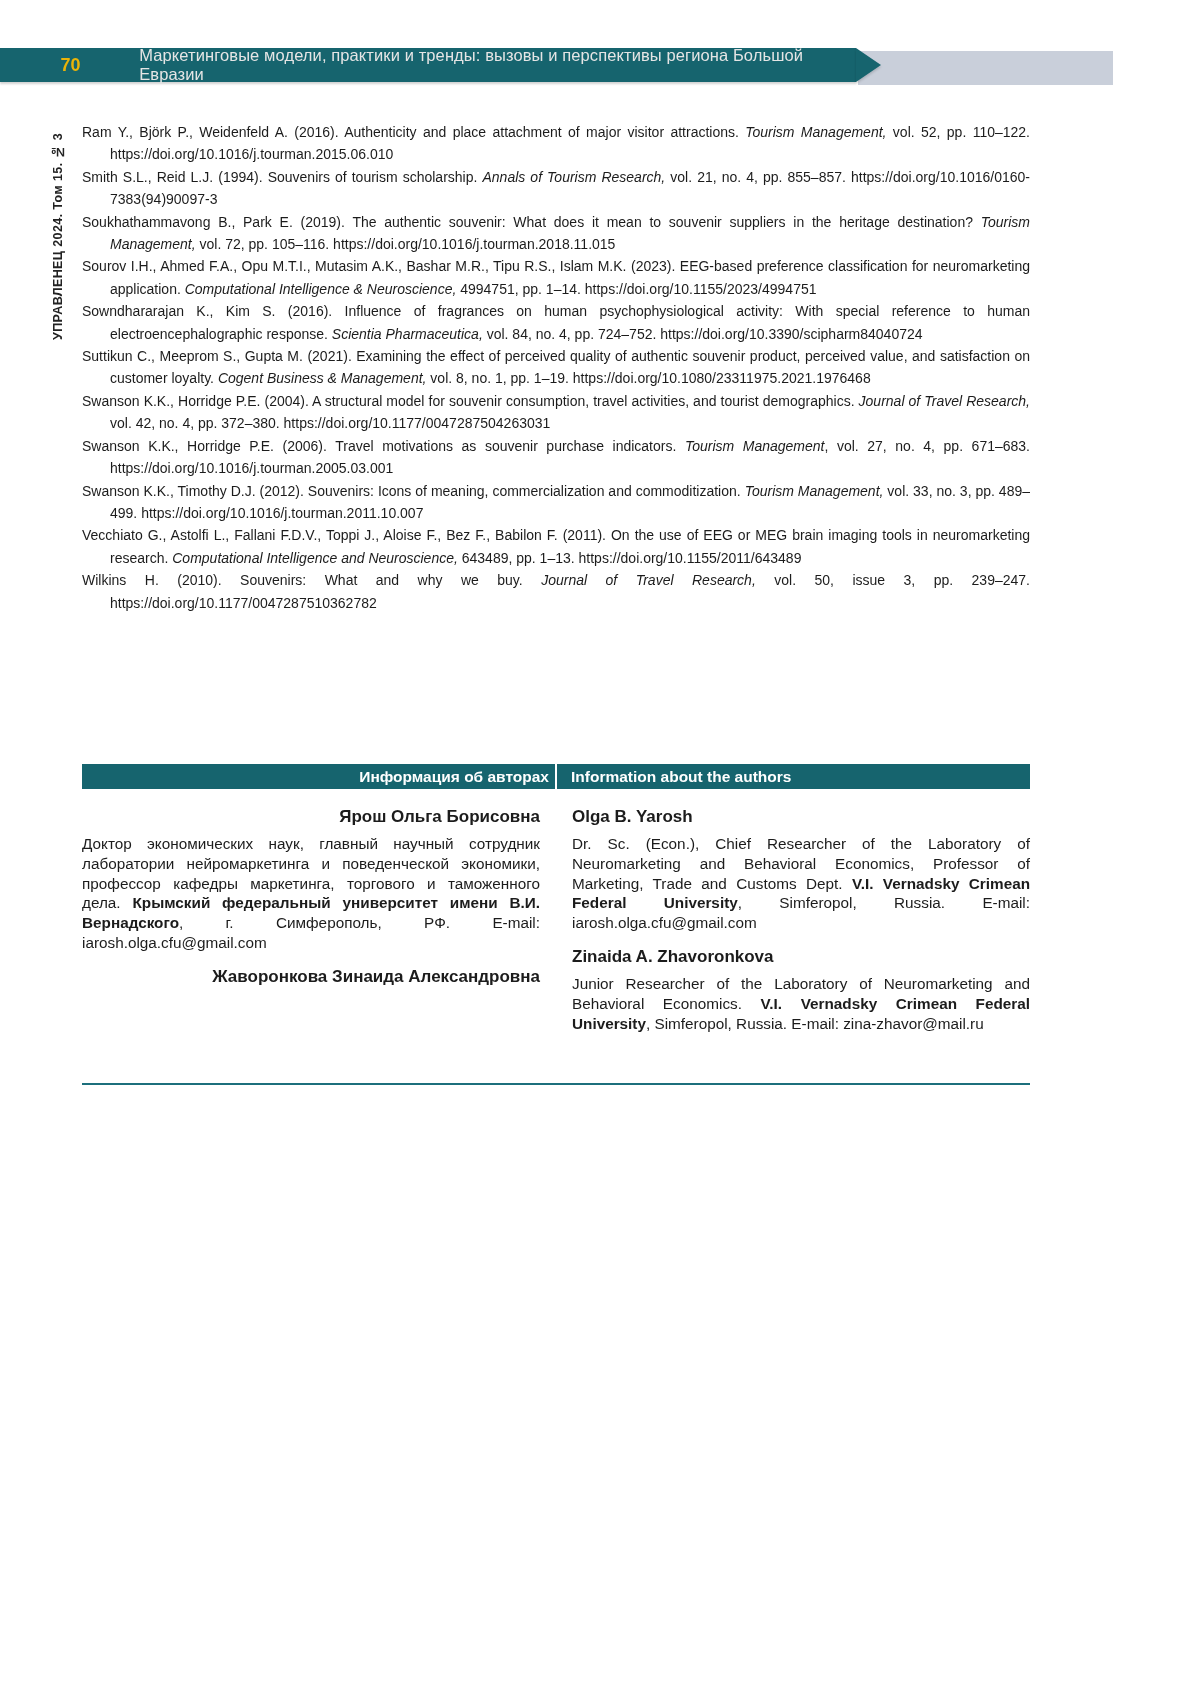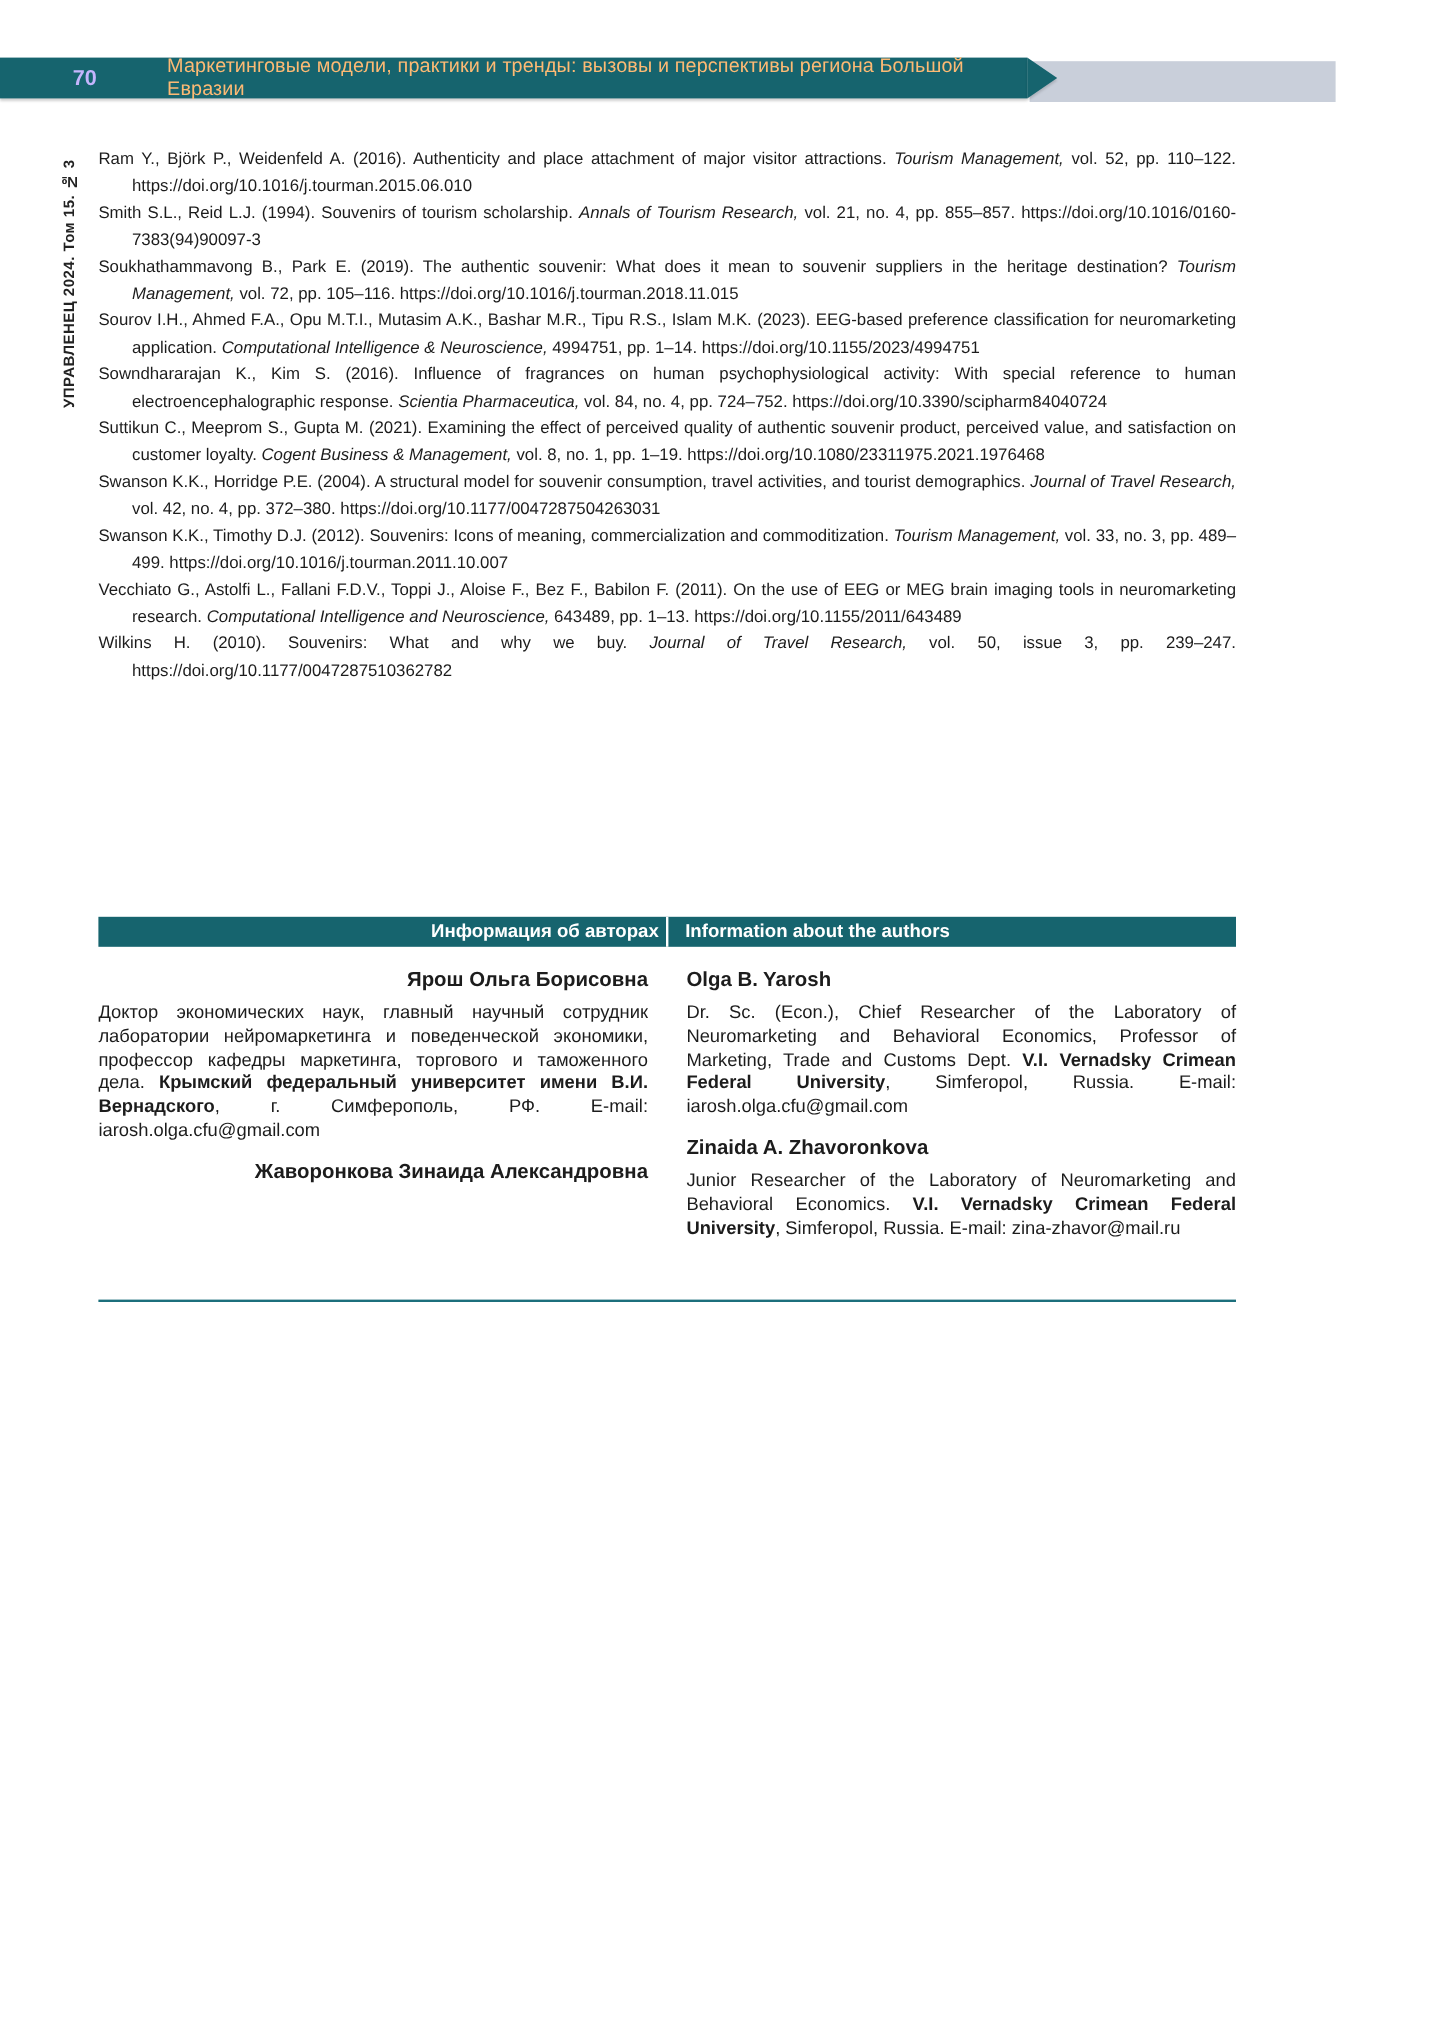--- a/index.html
+++ b/index.html
@@ -16,22 +16,22 @@
     position:absolute; left:0; top:0; width:856px; height:34px;
     background:#16646e; display:flex; align-items:center;
     box-shadow:0 2px 2px rgba(0,0,0,0.18);
   }
   .teal-arrow {
     position:absolute; left:856px; top:0; width:0; height:0;
     border-top:17px solid transparent; border-bottom:17px solid transparent;
     border-left:25px solid #16646e;
     filter:drop-shadow(0 2px 1px rgba(0,0,0,0.15));
   }
-  .page-num { margin-left:54px; width:34px; text-align:center; font-weight:bold; font-size:18px; color:#c4b5fd; }
-  .running-title { margin-left:52px; font-size:16.5px; color:#fdba74; letter-spacing:0.1px; }
+  .page-num { margin-left:54px; width:34px; text-align:center; font-weight:bold; font-size:18px; color:#eab308; }
+  .running-title { margin-left:52px; font-size:16.5px; color:#e5e5e5; letter-spacing:0.1px; }
   
   .spine {
     position:absolute; left:51px; top:112px; height:228px;
     writing-mode:vertical-rl; transform:rotate(180deg);
     font-size:12.5px; font-weight:bold; color:#222;
     letter-spacing:0.4px; white-space:nowrap;
   }
   
   .refs { position:absolute; left:82px; top:121px; width:948px;
     font-size:14px; line-height:22.4px; text-align:justify; }
@@ -70,20 +70,21 @@
 <div class="spine">УПРАВЛЕНЕЦ 2024. Том 15. № 3</div>
 
 <div class="refs">
     <div class="ref"><span>Ram Y., Björk P., Weidenfeld A. (2016). Authenticity and place attachment of major visitor attractions. </span><span class="it">Tourism Management,</span><span> vol. 52, pp. 110–122. https://doi.org/10.1016/j.tourman.2015.06.010</span></div>
     <div class="ref"><span>Smith S.L., Reid L.J. (1994). Souvenirs of tourism scholarship. </span><span class="it">Annals of Tourism Research,</span><span> vol. 21, no. 4, pp. 855–857. https://doi.org/10.1016/0160-7383(94)90097-3</span></div>
     <div class="ref"><span>Soukhathammavong B., Park E. (2019). The authentic souvenir: What does it mean to souvenir suppliers in the heritage destination? </span><span class="it">Tourism Management,</span><span> vol. 72, pp. 105–116. https://doi.org/10.1016/j.tourman.2018.11.015</span></div>
     <div class="ref"><span>Sourov I.H., Ahmed F.A., Opu M.T.I., Mutasim A.K., Bashar M.R., Tipu R.S., Islam M.K. (2023). EEG-based preference classification for neuromarketing application. </span><span class="it">Computational Intelligence &amp; Neuroscience,</span><span> 4994751, pp. 1–14. https://doi.org/10.1155/2023/4994751</span></div>
     <div class="ref"><span>Sowndhararajan K., Kim S. (2016). Influence of fragrances on human psychophysiological activity: With special reference to human electroencephalographic response. </span><span class="it">Scientia Pharmaceutica,</span><span> vol. 84, no. 4, pp. 724–752. https://doi.org/10.3390/scipharm84040724</span></div>
     <div class="ref"><span>Suttikun C., Meeprom S., Gupta M. (2021). Examining the effect of perceived quality of authentic souvenir product, perceived value, and satisfaction on customer loyalty. </span><span class="it">Cogent Business &amp; Management,</span><span> vol. 8, no. 1, pp. 1–19. https://doi.org/10.1080/23311975.2021.1976468</span></div>
     <div class="ref"><span>Swanson K.K., Horridge P.E. (2004). A structural model for souvenir consumption, travel activities, and tourist demographics. </span><span class="it">Journal of Travel Research,</span><span> vol. 42, no. 4, pp. 372–380. https://doi.org/10.1177/0047287504263031</span></div>
+    <div class="ref"><span>Swanson K.K., Horridge P.E. (2006). Travel motivations as souvenir purchase indicators. </span><span class="it">Tourism Management</span><span>, vol. 27, no. 4, pp. 671–683. https://doi.org/10.1016/j.tourman.2005.03.001</span></div>
     <div class="ref"><span>Swanson K.K., Timothy D.J. (2012). Souvenirs: Icons of meaning, commercialization and commoditization. </span><span class="it">Tourism Management,</span><span> vol. 33, no. 3, pp. 489–499. https://doi.org/10.1016/j.tourman.2011.10.007</span></div>
     <div class="ref"><span>Vecchiato G., Astolfi L., Fallani F.D.V., Toppi J., Aloise F., Bez F., Babilon F. (2011). On the use of EEG or MEG brain imaging tools in neuromarketing research. </span><span class="it">Computational Intelligence and Neuroscience,</span><span> 643489, pp. 1–13. https://doi.org/10.1155/2011/643489</span></div>
     <div class="ref"><span>Wilkins H. (2010). Souvenirs: What and why we buy. </span><span class="it">Journal of Travel Research,</span><span> vol. 50, issue 3, pp. 239–247. https://doi.org/10.1177/0047287510362782</span></div>
   </div>
 
 <div class="authors">
   <div class="authors-header">
     <div class="ah-left">Информация об авторах</div>
     <div class="ah-right">Information about the authors</div>
   </div>

